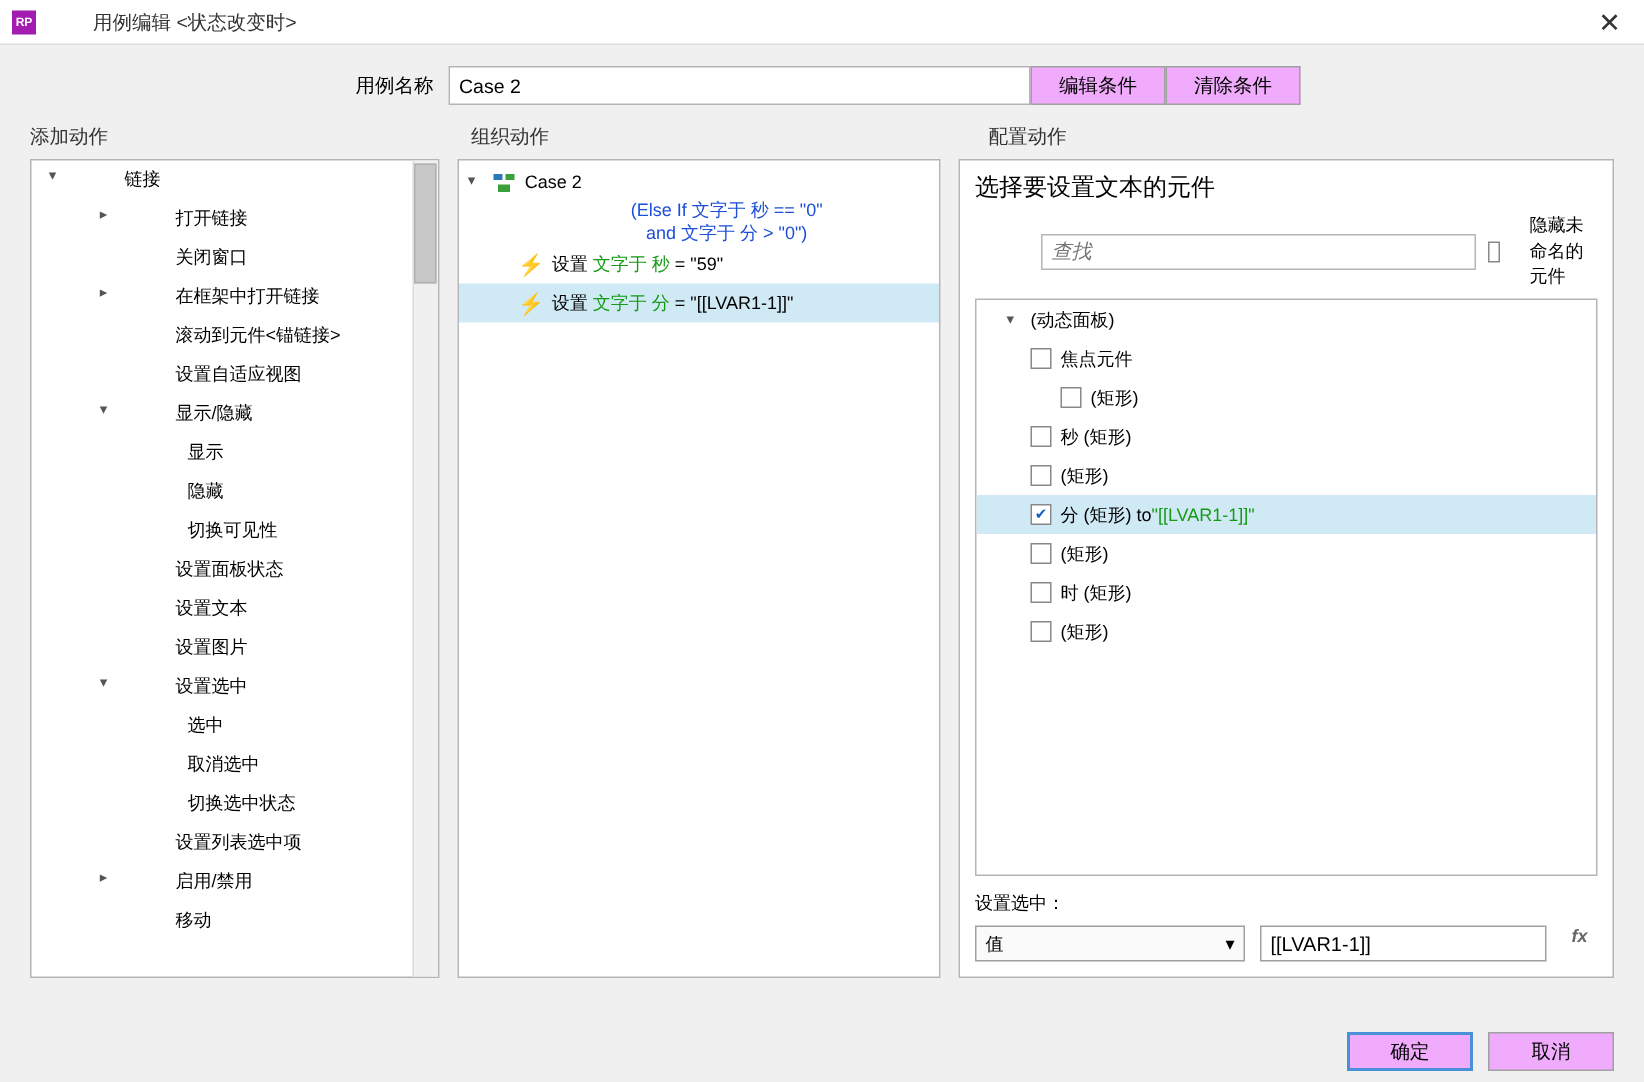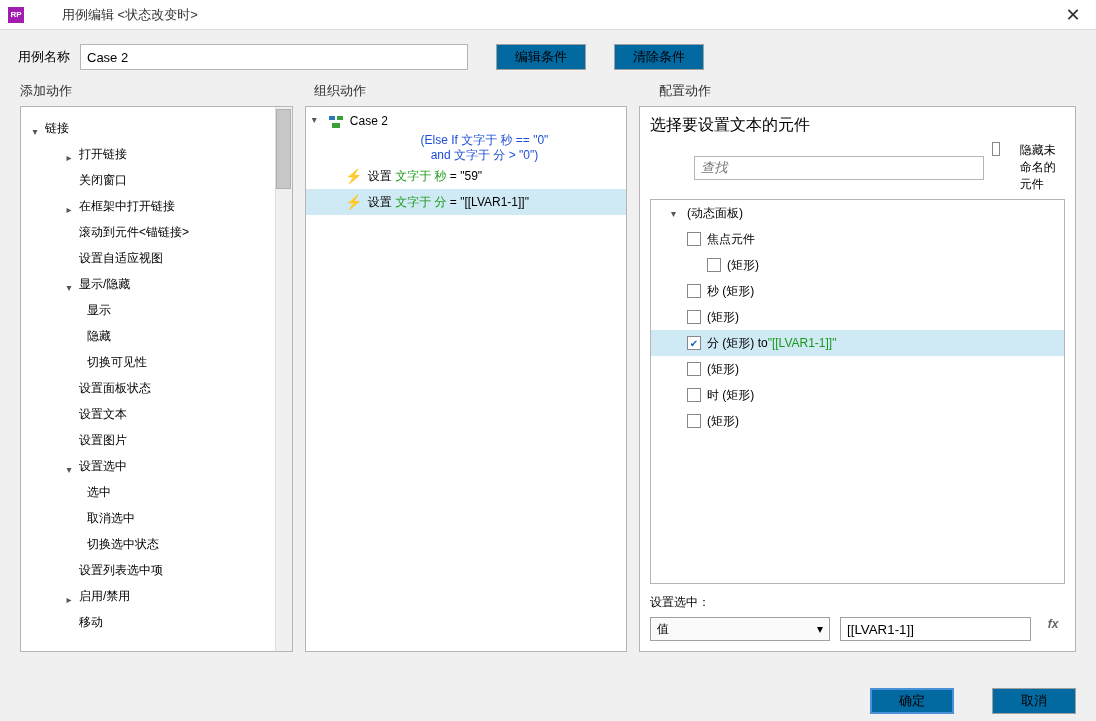--- a/index.html
+++ b/index.html
@@ -31,39 +31,40 @@
   color: #fff;
   font-size: 8px;
   font-weight: bold;
 }
 .titlebar-title { flex: 1; font-size: 13px; color: #333; }
 .close-x { width: 30px; text-align: center; font-size: 18px; color: #333; cursor: default; }
 
 .top-row {
   display: flex;
   align-items: center;
-  padding: 14px 20px 12px 18px;
+  padding: 14px 20px 12px 28px;
   background: #f0f0f0;
+  justify-content: center;
 }
 .top-row .label { margin-right: 10px; font-size: 13px; }
 .case-name-input {
   width: 388px;
   height: 26px;
   border: 1px solid #b5b5b5;
   padding: 0 6px;
   font-size: 13px;
   background: #fff;
 }
 .btn {
   height: 26px;
   border: 1px solid #a0a0a0;
-  background: #0369a1;
+  background: #f0abfc;
   padding: 0 18px;
   font-size: 13px;
-  margin-left: 28px;
+  margin-left: 0;
   cursor: default;
 }
 
 .headers-row {
   display: flex;
   padding: 0 20px 6px 20px;
   font-size: 13px;
   color: #333;
 }
 .headers-row > div:nth-child(1){ width: 294px; }
@@ -90,24 +91,25 @@
   width: 17px;
   height: 100%;
   background: #f0f0f0;
   border-left: 1px solid #ddd;
   display:flex; flex-direction:column; align-items:center;
 }
 .vscroll .thumb { width:15px; height:80px; background:#c7c7c7; margin-top:2px; border:1px solid #b0b0b0;}
 
 .tree { padding: 4px 0; }
 .tree-row {
-  display: flex; align-items: flex-end;
+  display: flex; align-items: flex-start;
   height: 26px;
   padding-left: 6px;
   white-space: nowrap;
+  gap: 38px;
 }
 .tree-row.lvl1 { padding-left: 8px; }
 .tree-row.lvl2 { padding-left: 16px; margin-left: 26px; }
 .tree-row.lvl3 { padding-left: 50px; }
 .tree-toggle {
   width: 12px; height:12px; margin-right:4px;
   display:inline-flex; align-items:center; justify-content:center;
   color:#555; font-size:10px;
 }
 
@@ -117,21 +119,21 @@
 .case-text .green { color:#179a17; }
 .condition { color:#1d4ed8; font-size:12px; padding-left: 37px; line-height:15px;text-align:center;}
 .action-row { display:flex; align-items:center; padding:4px 6px 4px 40px; height:26px;}
 .action-row .bolt { width:14px; color:#888; font-size:14px; margin-right:8px;}
 .action-row.selected { background:#cfe9f5; }
 
 .right-top { padding:8px 10px 0 10px; }
 .right-label { font-size:16px; margin-bottom:6px; }
 .search-row { display:flex; align-items:center; gap:8px; margin-bottom:6px;padding-left:44px;}
 .search-input { flex:0 0 290px; height:24px; border:1px solid #b5b5b5; padding:0 6px; font-style:italic; color:#888; }
-.hide-unnamed { display:flex; align-items:flex-start; gap:20px; }
+.hide-unnamed { display:flex; align-items:center; gap:20px; }
 
 .widget-tree { border:1px solid #b5b5b5; margin:0 10px; height:390px; overflow:auto; background:#fff;}
 .widget-row { display:flex; align-items:center; height:26px; padding-left:6px; }
 .widget-row.lvl1 { padding-left:20px; }
 .widget-row.lvl2 { padding-left:40px; }
 .widget-row .cb { width:14px; height:14px; border:1px solid #888; margin-right:6px; display:inline-flex; align-items:center; justify-content:center; font-size:10px; background:#fff;}
 .widget-row .cb.checked::after { content:"✔"; color:#1060c0; }
 .widget-row.selected { background:#cfe9f5; }
 .widget-row .green { color:#179a17; }
 .wtoggle { width:12px; color:#555; font-size:10px; margin-right:4px;}

